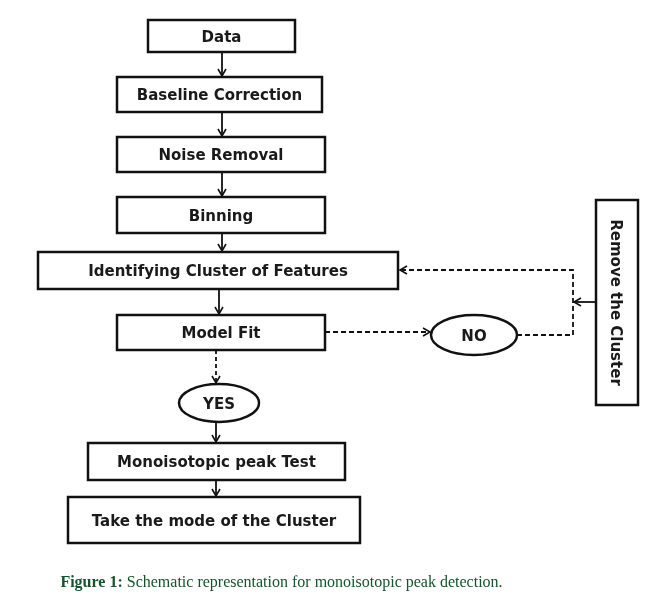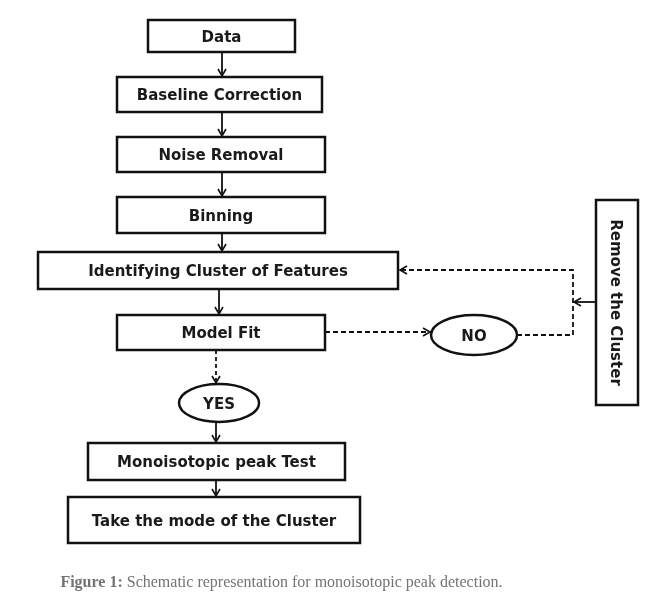--- a/index.html
+++ b/index.html
@@ -1,20 +1,20 @@
 <!DOCTYPE html>
 <html><head>
 <meta charset="utf-8">
 <style>
   html, body { margin: 0; padding: 0; background: #ffffff; }
   body { width: 659px; height: 596px; position: relative; overflow: hidden; }
   #diagram { position: absolute; left: 0; top: 0; }
   .node-text { font-family: "DejaVu Sans", sans-serif; font-weight: bold; font-size: 15px; fill: #1a1a1a; }
   .caption { position: absolute; left: 0; width: 563px; top: 573px; text-align: center;
-    font-family: "Liberation Serif", serif; font-size: 16px; color: #737373; }
+    font-family: "Liberation Serif", serif; font-size: 16px; color: #14532d; }
   .caption .label { font-weight: bold; }
 </style>
 </head>
 <body>
 
 <svg id="diagram" width="659" height="596" viewBox="0 0 659 596">
   <defs>
     <marker id="arrow" markerWidth="10" markerHeight="10" refX="8" refY="5" orient="auto" markerUnits="userSpaceOnUse">
       <path d="M1,1 L8,5 L1,9" fill="none" stroke="#111" stroke-width="1.6"></path>
     </marker>

